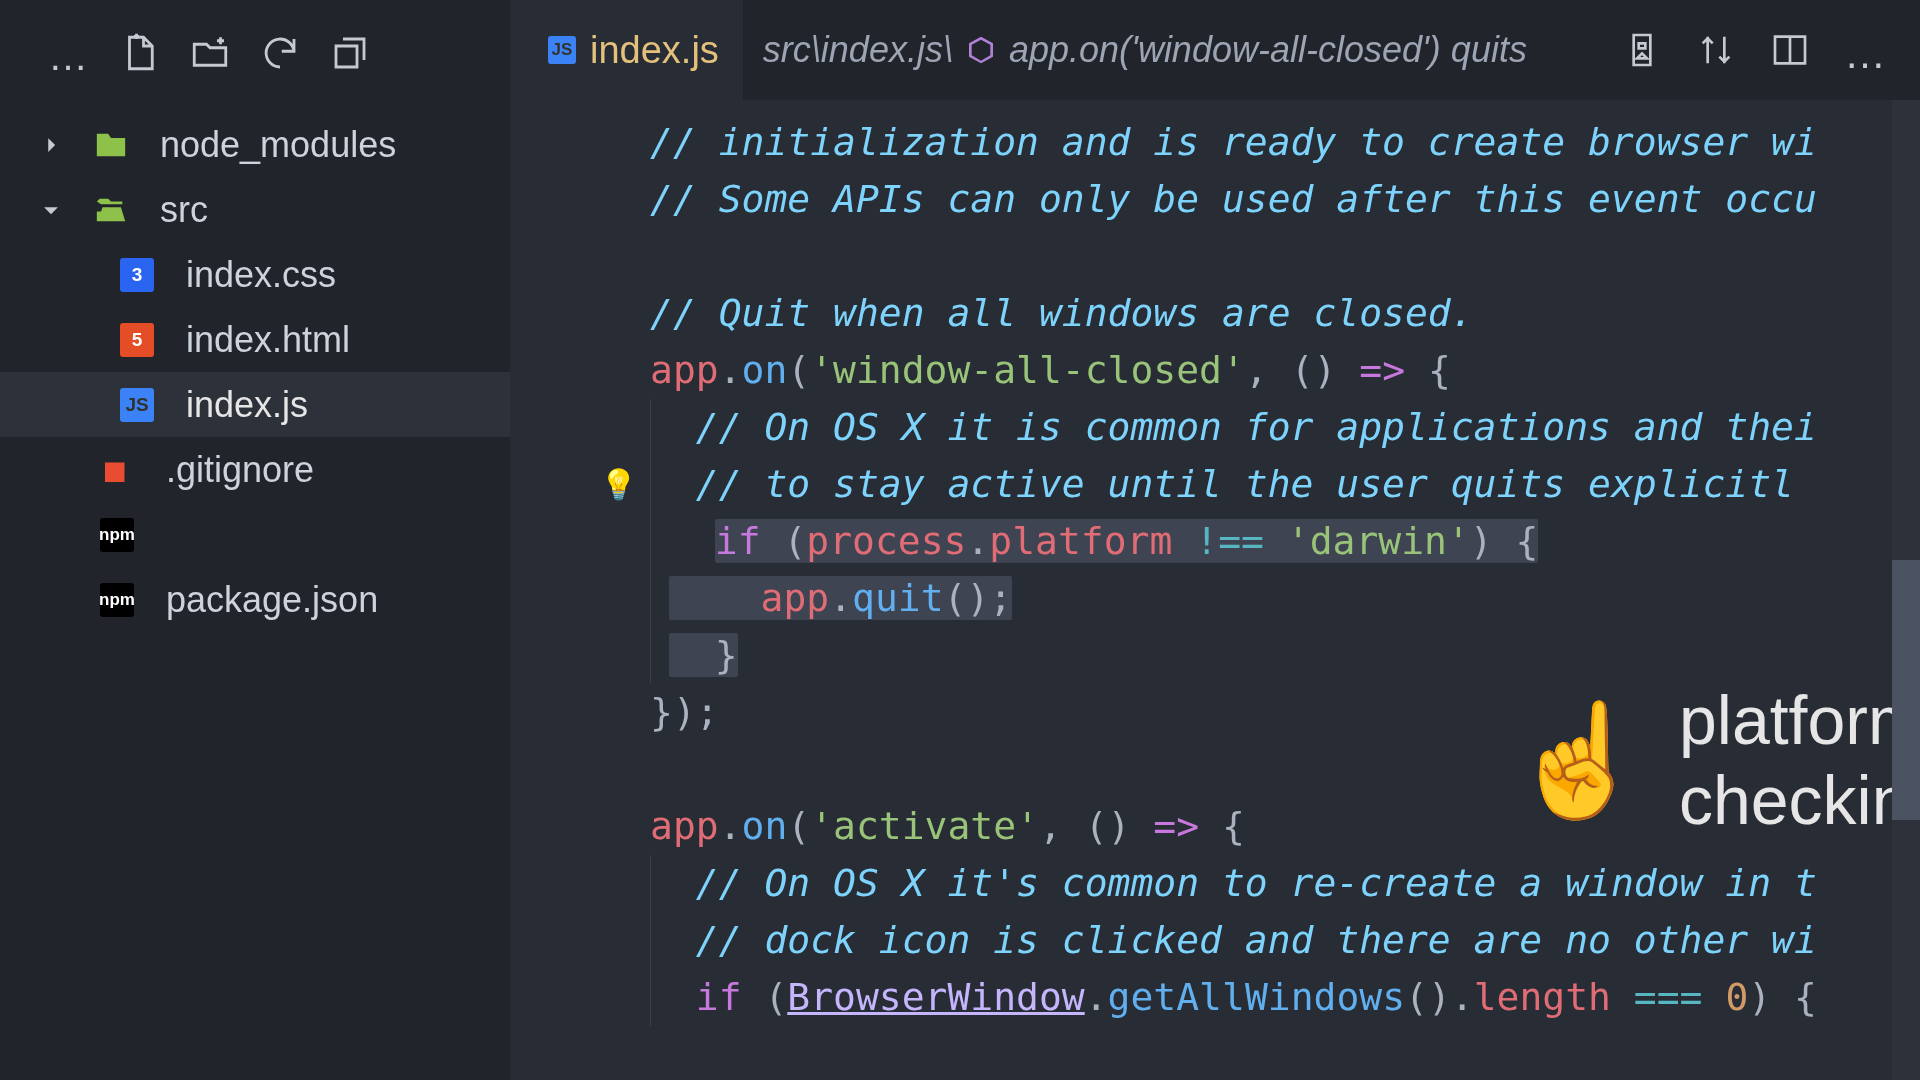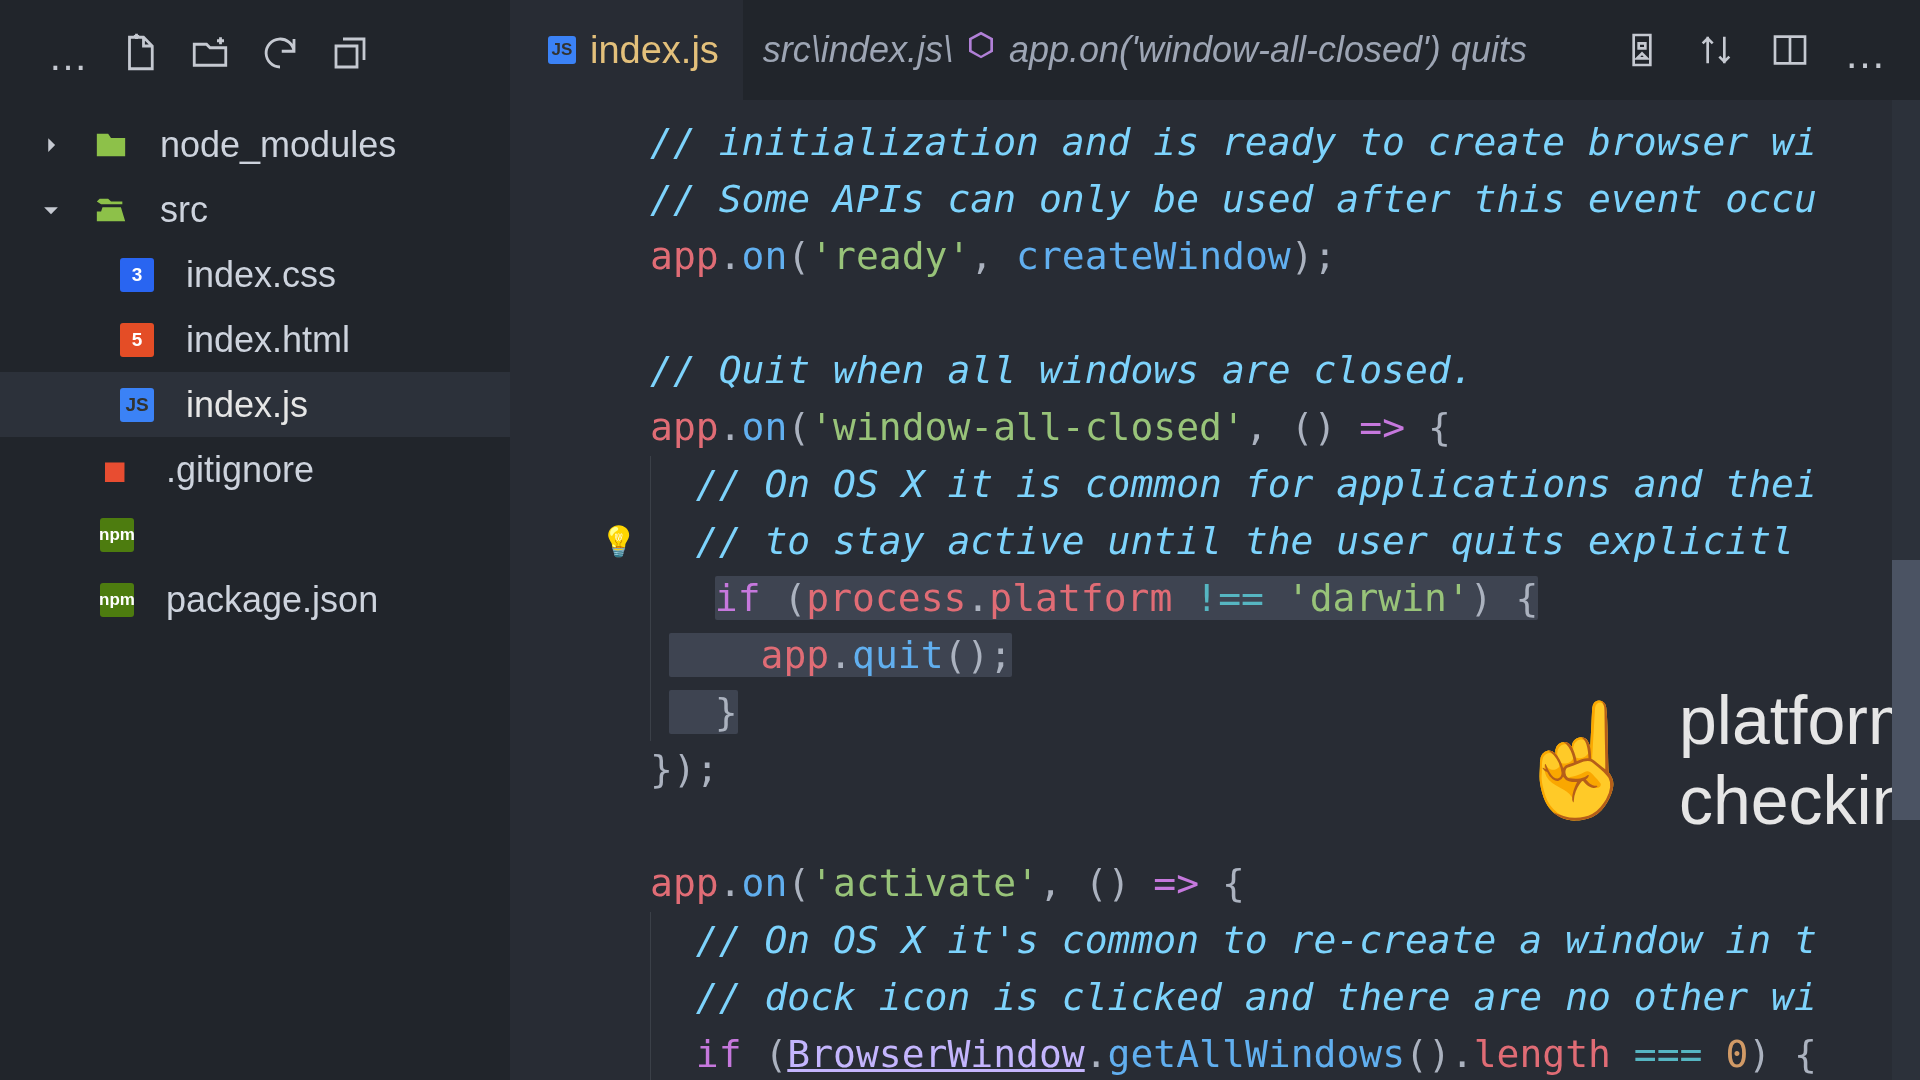--- a/index.html
+++ b/index.html
@@ -60,21 +60,21 @@
     display: inline-flex; align-items: center; justify-content: center;
     font-size: 24px; font-weight: bold;
     border-radius: 3px;
     flex-shrink: 0;
   }
   .folder-green { color: #8dc149; }
   .icon-css { background: #2965f1; color: #fff; font-size: 19px; }
   .icon-html { background: #e44d26; color: #fff; font-size: 19px; }
   .icon-js { background: #3b82f6; color: #323330; font-size: 19px; font-weight: 900; }
   .icon-git { color: #e84d31; font-size: 34px; transform: rotate(45deg); }
-  .icon-npm { background: #4d7c0f; color: #fff; font-size: 17px; padding: 0 3px; }
+  .icon-npm { background: #000000; color: #fff; font-size: 17px; padding: 0 3px; }
 
   .editor-col { flex: 1; display: flex; flex-direction: column; min-width: 0; }
   .tab-bar {
     height: 100px;
     background: #21252b;
     display: flex;
     align-items: center;
     padding: 0 18px 0 0;
   }
   .tab {
@@ -82,20 +82,21 @@
     align-items: center;
     height: 100%;
     padding: 0 24px 0 38px;
     gap: 14px;
     background: #282c34;
   }
   .tab .icon-js { width: 28px; height: 28px; font-size: 17px; }
   .tab-title { color: #e3c07b; font-size: 38px; }
   .breadcrumb {
     display: flex;
+    align-items: center;
     gap: 12px;
     font-size: 36px;
     color: #9da5b4;
     padding-left: 20px;
     flex: 1;
     min-width: 0;
     overflow: hidden;
     white-space: nowrap;
     font-style: italic;
   }
@@ -255,21 +256,20 @@
         <svg viewBox="0 0 24 24">
             <path fill="none" stroke="currentColor" stroke-width="1.6" d="M3 4h18v16H3zM12 4v16"></path>
           </svg>
         <span class="dots">…</span>
       </div>
     </div>
 
     <div class="editor">
       <div class="code-line"><span class="tok-comment">// initialization and is ready to create browser wi</span></div>
       <div class="code-line"><span class="tok-comment">// Some APIs can only be used after this event occu</span></div>
-      <div class="code-line"><span class="tok-var">app</span><span class="tok-punc">.</span><span class="tok-method">on</span><span class="tok-punc">(</span><span class="tok-str">'ready'</span><span class="tok-punc">, </span><span class="tok-fn">createWindow</span><span class="tok-punc">);</span></div>
       <div class="code-line">&nbsp;</div>
       <div class="code-line"><span class="tok-comment">// Quit when all windows are closed.</span></div>
       <div class="code-line"><span class="tok-var">app</span><span class="tok-punc">.</span><span class="tok-method">on</span><span class="tok-punc">(</span><span class="tok-str">'window-all-closed'</span><span class="tok-punc">, () </span><span class="tok-kw">=&gt;</span><span class="tok-punc"> {</span></div>
       <div class="code-line indent-guide"><span class="tok-comment">  </span><span class="tok-comment">// On OS X it is common for applications and thei</span></div>
       <div class="code-line indent-guide"><span class="bulb">💡</span><span class="tok-comment">  </span><span class="tok-comment">// to stay active until the user quits explicitl</span></div>
       <div class="code-line indent-guide">  <span class="sel-hl"><span class="tok-kw">if</span><span class="tok-punc"> (</span><span class="tok-var">process</span><span class="tok-punc">.</span><span class="tok-var">platform</span><span class="tok-punc"> </span><span class="tok-op">!==</span><span class="tok-punc"> </span><span class="tok-str">'darwin'</span><span class="tok-punc">) {</span></span></div>
       <div class="code-line indent-guide"><span class="sel-hl">    <span class="tok-var">app</span><span class="tok-punc">.</span><span class="tok-method">quit</span><span class="tok-punc">();</span></span></div>
       <div class="code-line indent-guide"><span class="sel-hl">  <span class="tok-punc">}</span></span></div>
       <div class="code-line"><span class="tok-punc">});</span></div>
       <div class="code-line">&nbsp;</div>

